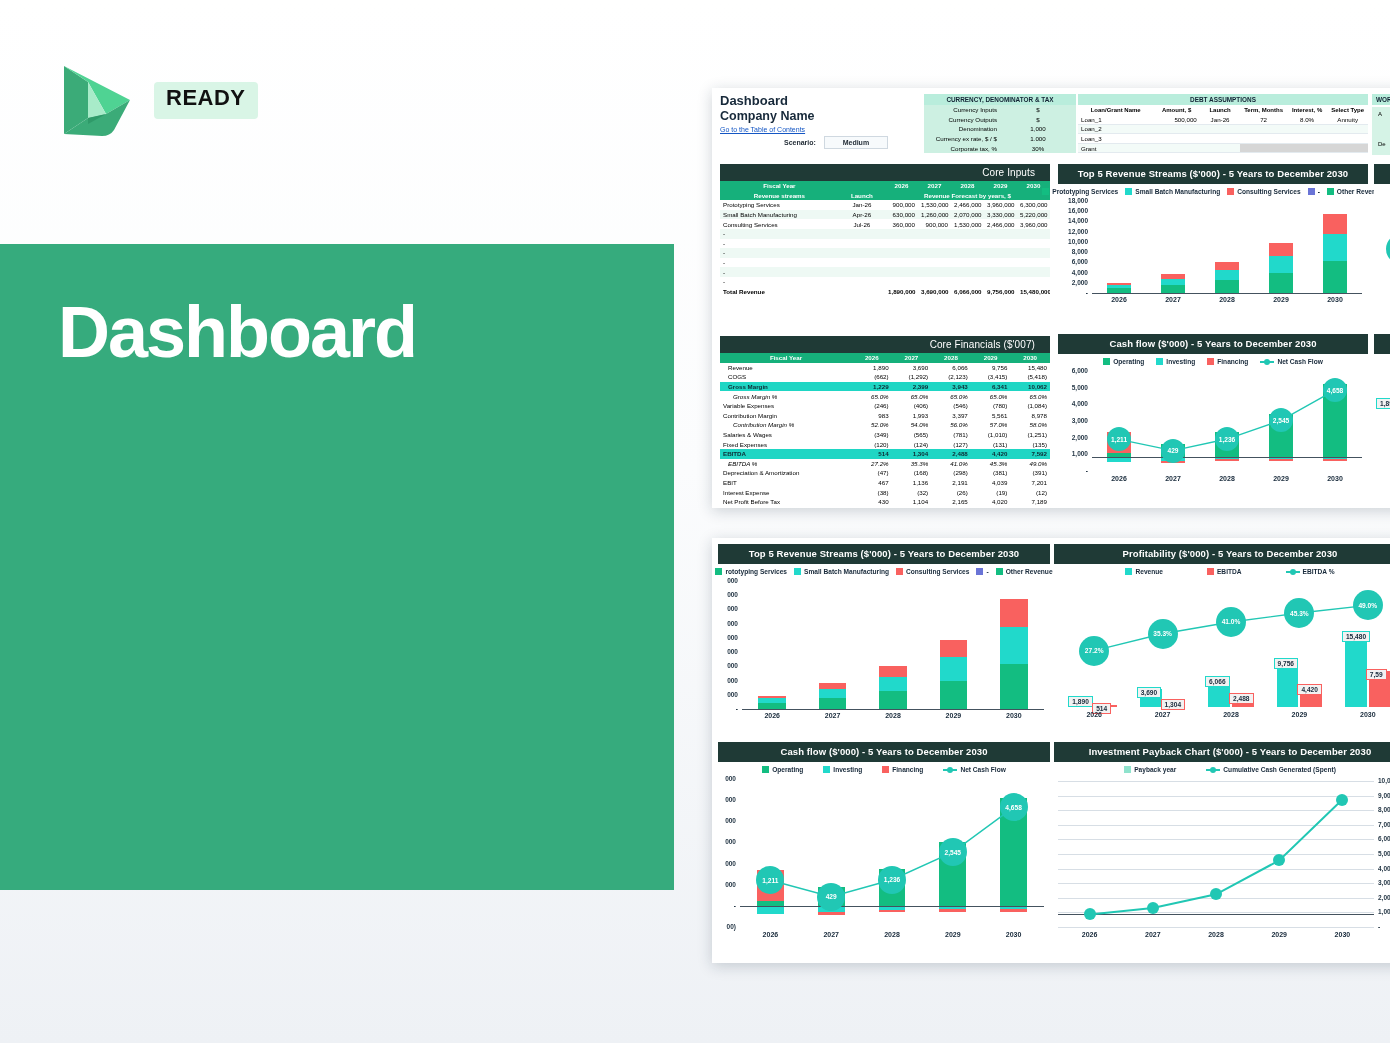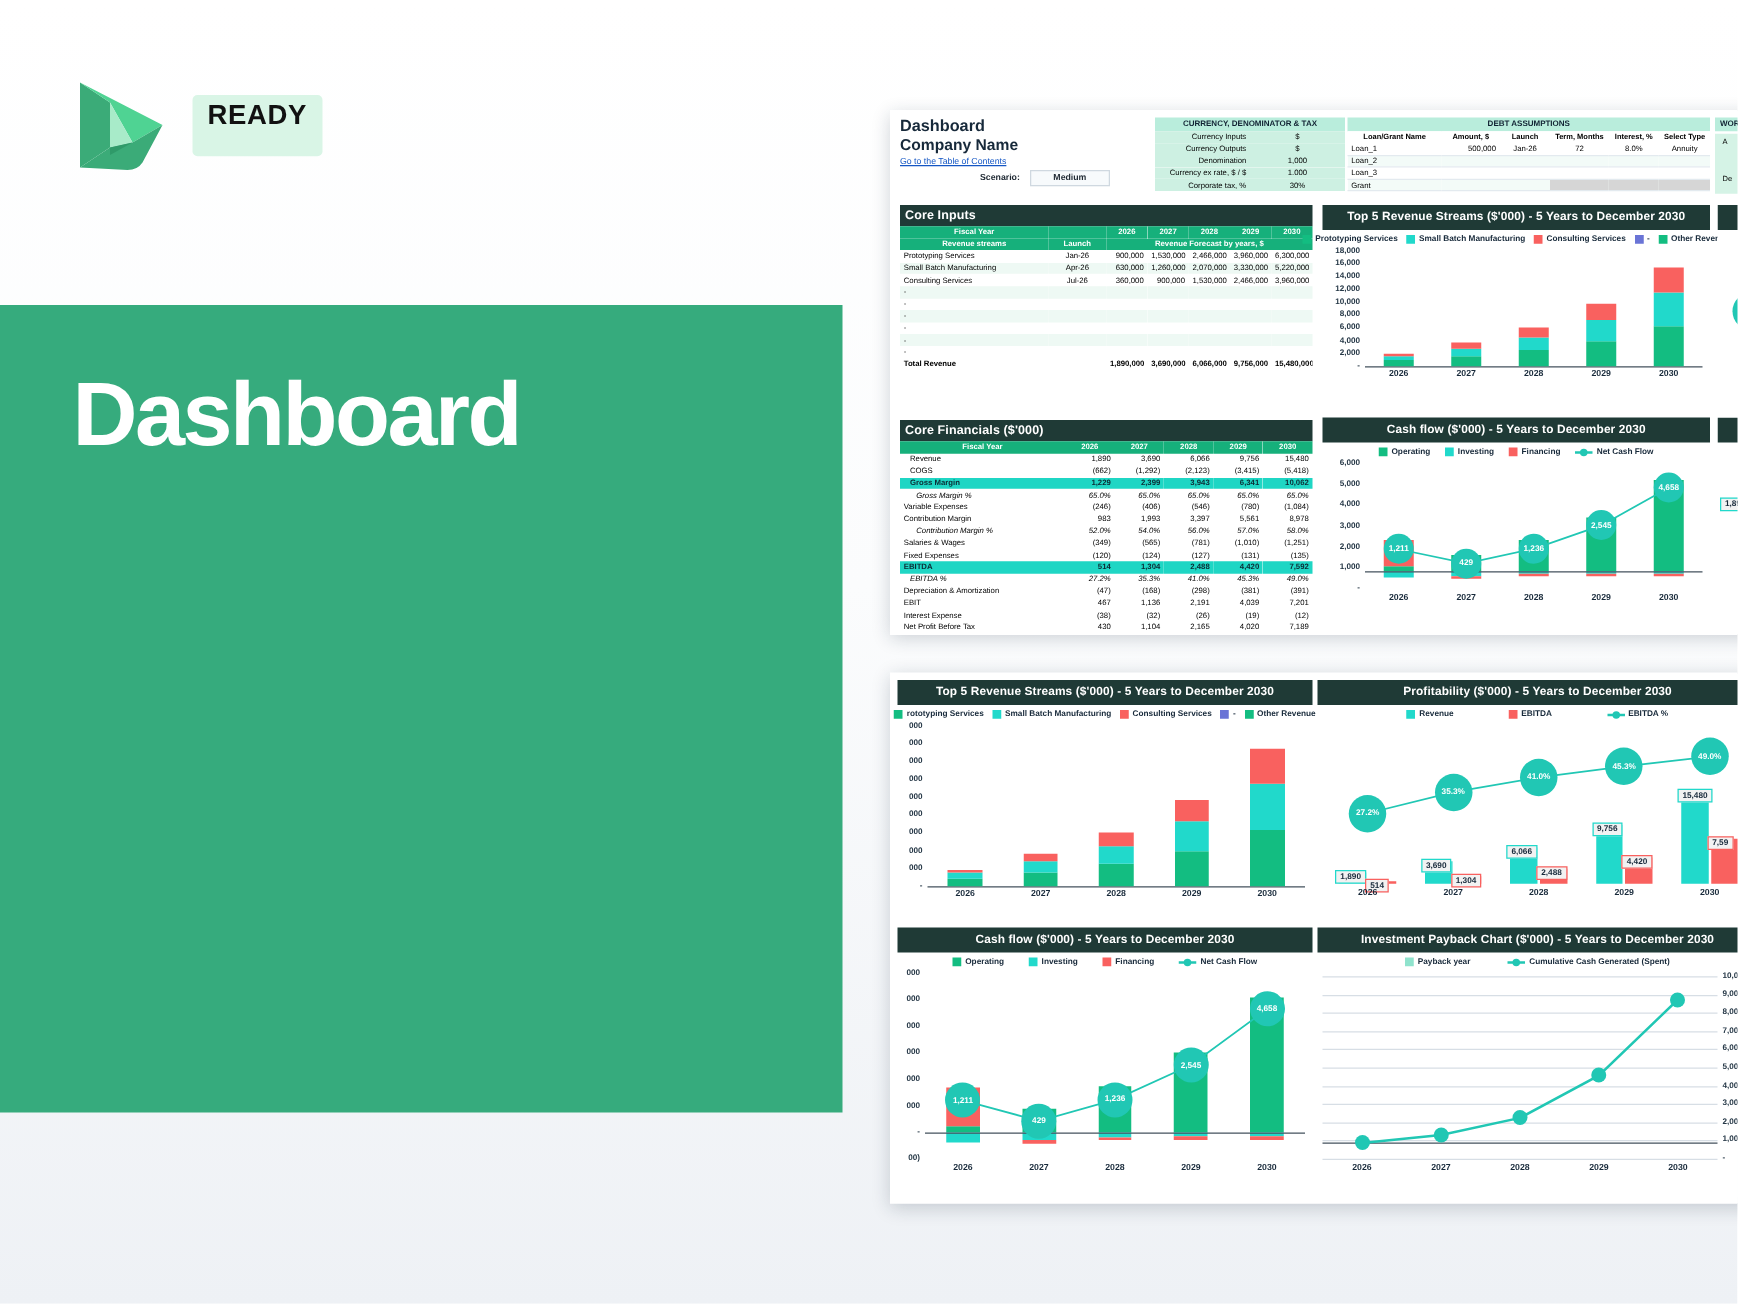--- a/index.html
+++ b/index.html
@@ -13,21 +13,21 @@
     position: absolute; left: 0; top: 0; width: 1390px; height: 1043px;
     background: linear-gradient(180deg,#ffffff 0%,#fbfcfd 45%,#eef1f5 100%);
   }
   
   #logo { position: absolute; left: 58px; top: 58px; display: flex; align-items: center; gap: 18px; }
   .logo-mark { position: relative; width: 78px; height: 84px; }
   .logo-mark svg { display:block; }
   .logo-text { display: flex; flex-direction: column; align-items: flex-start; gap: 2px; }
   .ready-chip {
     background: #d9f5e6; color: #111; font-size: 22px; font-weight: 700;
-    letter-spacing: .5px; padding: 3px 12px 20px; border-radius: 4px;
+    letter-spacing: .5px; padding: 3px 12px 8px; border-radius: 4px;
     font-family: "Liberation Sans", sans-serif;
   }
   .bp-text { font-size: 35px; font-weight: 700; color: #0d0d10; letter-spacing: -1px; position: relative; }
   .bp-text .dot-play { position:absolute; left:72px; top:-4px; }
   
   #green-panel {
     position: absolute; left: 0; top: 244px; width: 674px; height: 646px;
     background: #36ab7d; color: #ffffff; padding: 52px 34px 0 58px;
   }
   #panel-title { font-size: 72px; font-weight: 700; letter-spacing: -2px; line-height: 1; margin-bottom: 52px; }
@@ -35,22 +35,22 @@
   
   .sheet {
     position: absolute; background: #ffffff;
     box-shadow: 0 3px 14px rgba(20,40,60,.20);
     overflow: hidden;
   }
   #sheet-top { left: 712px; top: 88px; width: 700px; height: 420px; }
   #sheet-bottom { left: 712px; top: 538px; width: 700px; height: 425px; }
   .sheet-inner { position: relative; width: 100%; height: 100%; }
   .xl-hdr-dark {
-    background: #1f3a36; color: #ffffff; font-weight: 700; text-align: left;
-    font-size: 10px; letter-spacing: .1px; padding: 3px 4px;
+    background: #1f3a36; color: #ffffff; font-weight: 400; text-align: right;
+    font-size: 10px; letter-spacing: .1px; padding: 3px 15px;
   }
   .xl-hdr-green { background: #16b07b; color: #fff; font-weight: 700; font-size: 6.4px; }
   .xl-hdr-mint  { background: #b9eddc; color: #123; font-weight: 700; font-size: 6.6px; text-align:center; }
   table.grid { border-collapse: collapse; width: 100%; table-layout: fixed; }
   table.grid td, table.grid th { padding: 0 3px; font-size: 6.2px; height: 9.6px; overflow: hidden; white-space: nowrap; }
   .num { text-align: right; }
   .ctr { text-align: center; }
   .row-alt { background: #eef9f4; }
   .row-band { background: #f3fbf8; }
   .hl-teal { background: #1fd6c4; color: #0c2a33; font-weight: 700; }
@@ -344,21 +344,21 @@
               <td class="num" style="font-weight: 700;">3,690,000</td>
               <td class="num" style="font-weight: 700;">6,066,000</td>
               <td class="num" style="font-weight: 700;">9,756,000</td>
               <td class="num" style="font-weight: 700;">15,480,000</td>
             </tr>
           </tfoot>
     </table>
   </div>
 
   <div style="position:absolute;left:8px;top:248px;width:330px;">
-    <div class="xl-hdr-dark">Core Financials ($'000)</div>
+    <div class="xl-hdr-dark">Core Financials ($'007)</div>
     <table class="grid">
       <colgroup>
             <col style="width:40%">
             <col style="width:12%">
             <col style="width:12%">
             <col style="width:12%">
             <col style="width:12%">
             <col style="width:12%">
           </colgroup>
       <thead>

